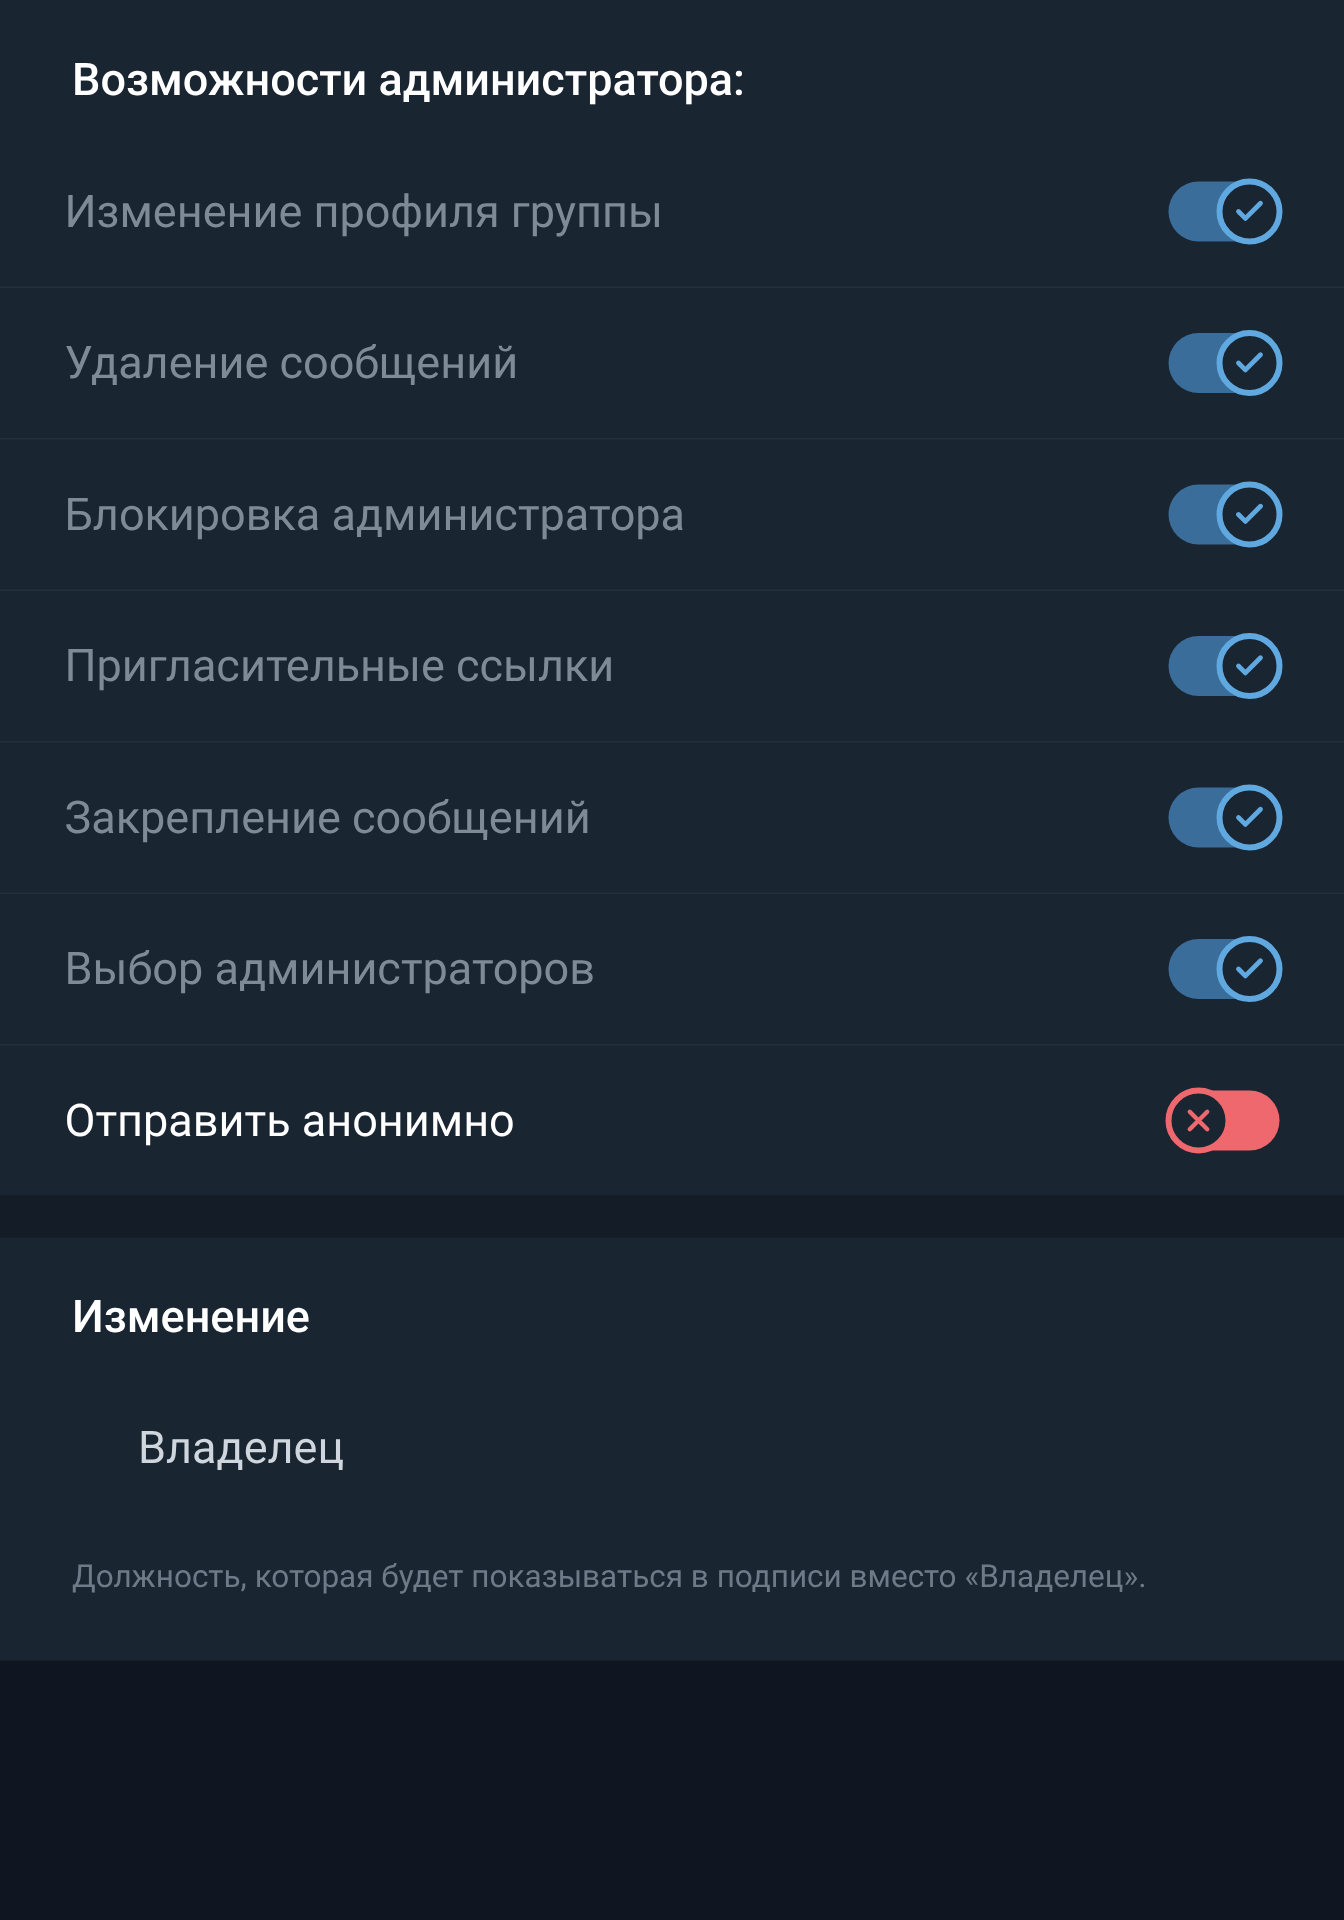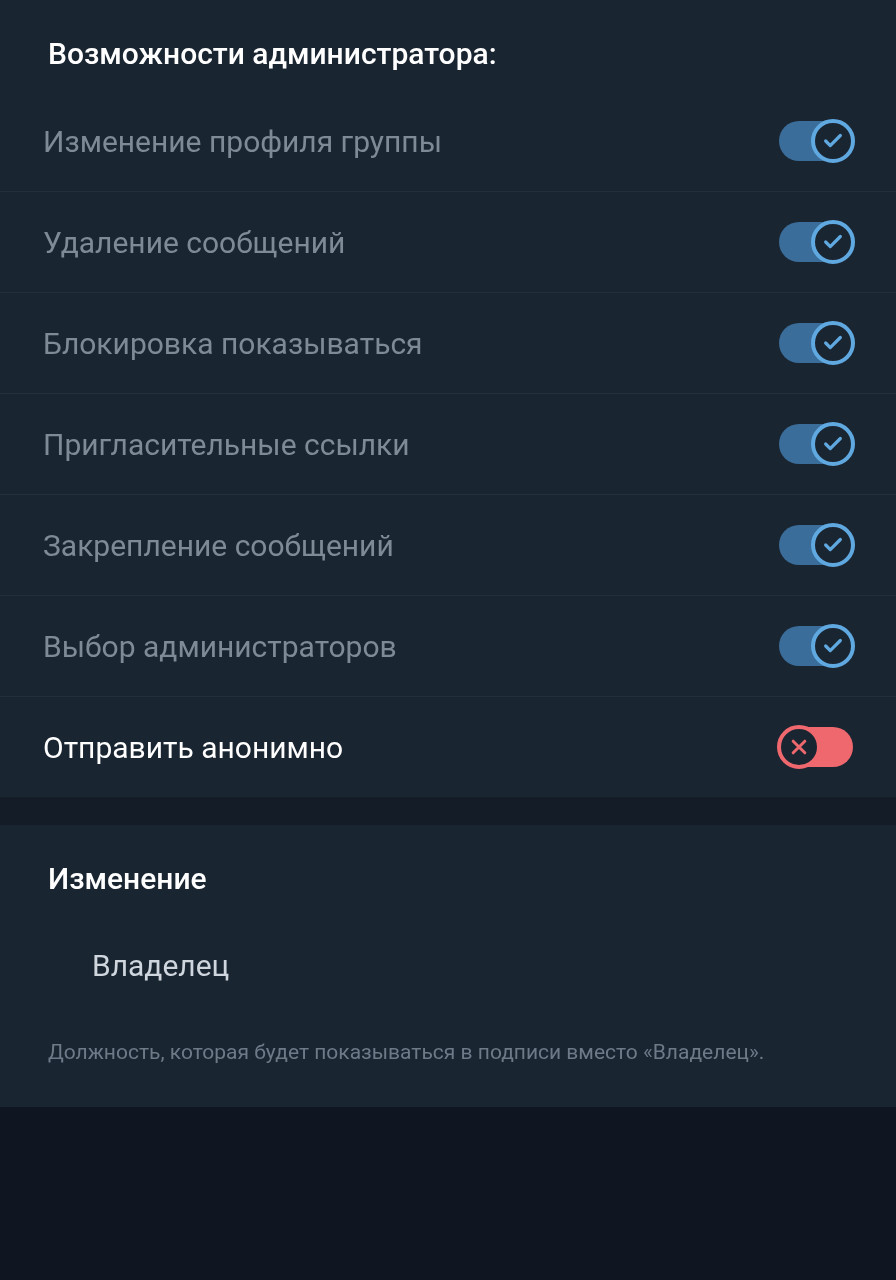--- a/index.html
+++ b/index.html
@@ -128,21 +128,21 @@
     <div class="toggle-on">
       <div class="knob">
         <svg width="22" height="22" viewBox="0 0 24 24">
             <path d="M4 12l5 5L20 6" stroke="#5fa8e0" stroke-width="3.5" fill="none" stroke-linecap="round" stroke-linejoin="round"></path>
           </svg>
       </div>
     </div>
   </div>
 
   <div class="row">
-    <div class="row-label">Блокировка показываться</div>
+    <div class="row-label">Блокировка администратора</div>
     <div class="toggle-on">
       <div class="knob">
         <svg width="22" height="22" viewBox="0 0 24 24">
             <path d="M4 12l5 5L20 6" stroke="#5fa8e0" stroke-width="3.5" fill="none" stroke-linecap="round" stroke-linejoin="round"></path>
           </svg>
       </div>
     </div>
   </div>
 
   <div class="row">

